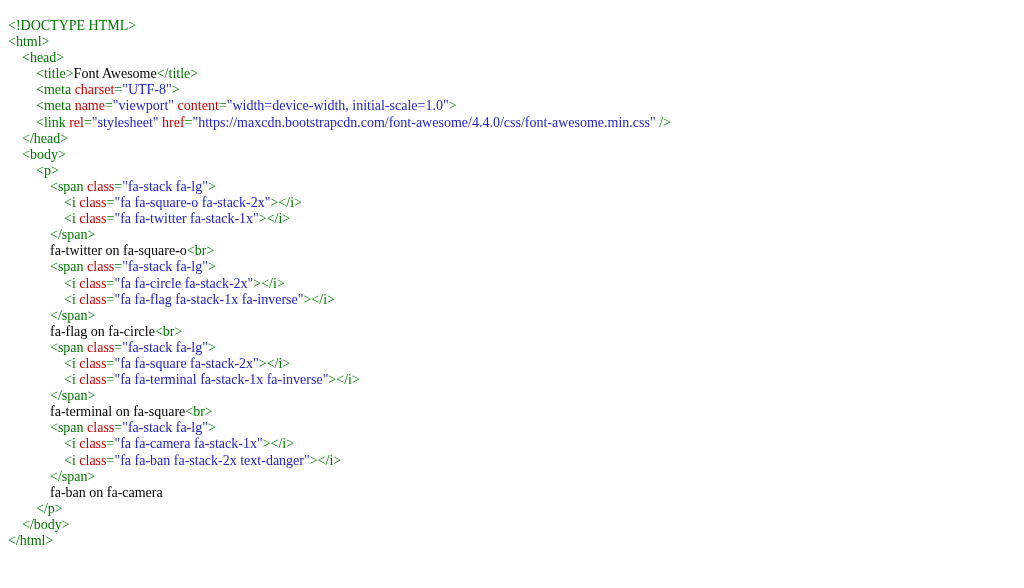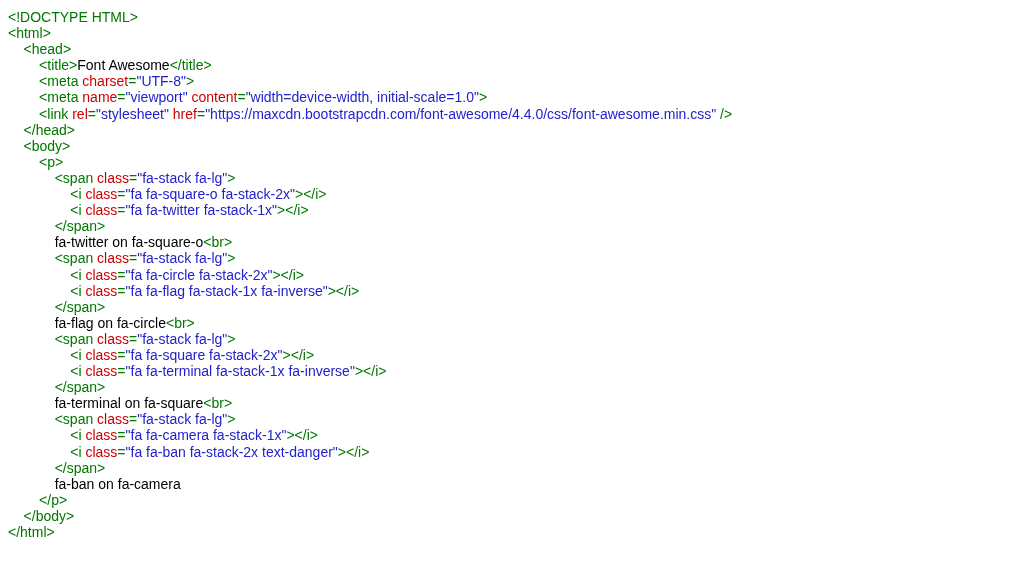--- a/index.html
+++ b/index.html
@@ -1,25 +1,25 @@
 <!DOCTYPE html>
 <html><head>
 <meta charset="utf-8">
 <style>
   html, body {
     margin: 0;
     padding: 0;
     background: #fff;
   }
   .code {
-    font-family: Liberation Sans, sans-serif;
+    font-family: Liberation Serif, serif;
     font-size: 14px;
     line-height: 1.15;
     white-space: pre;
-    padding: 9px 8px;
+    padding: 18px 8px;
     color: #000;
   }
   .kw { color: #007700; }      
   .attn { color: #cc0000; }    
   .attv { color: #2222cc; }    
   .txt { color: #000; }        
 </style>
 </head>
 <body>
 

